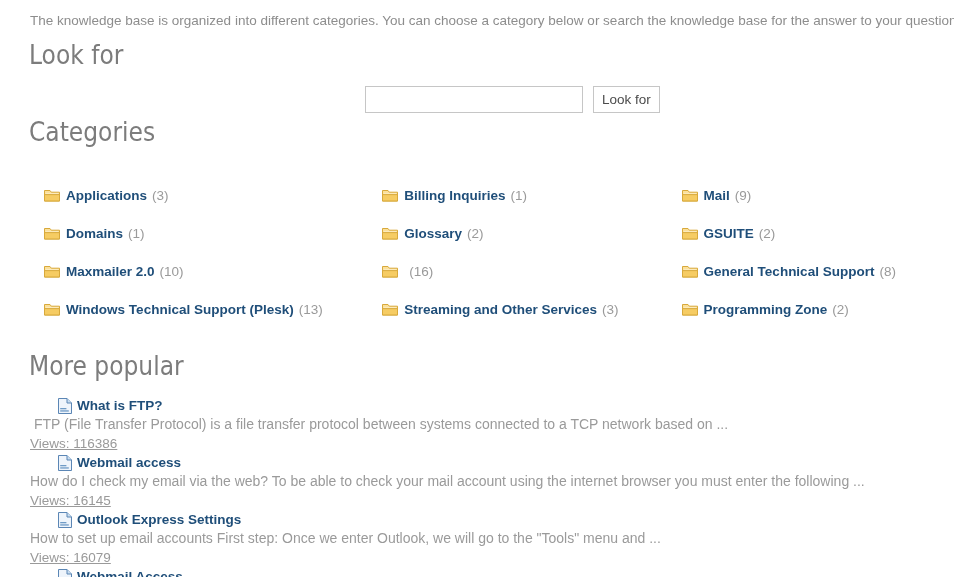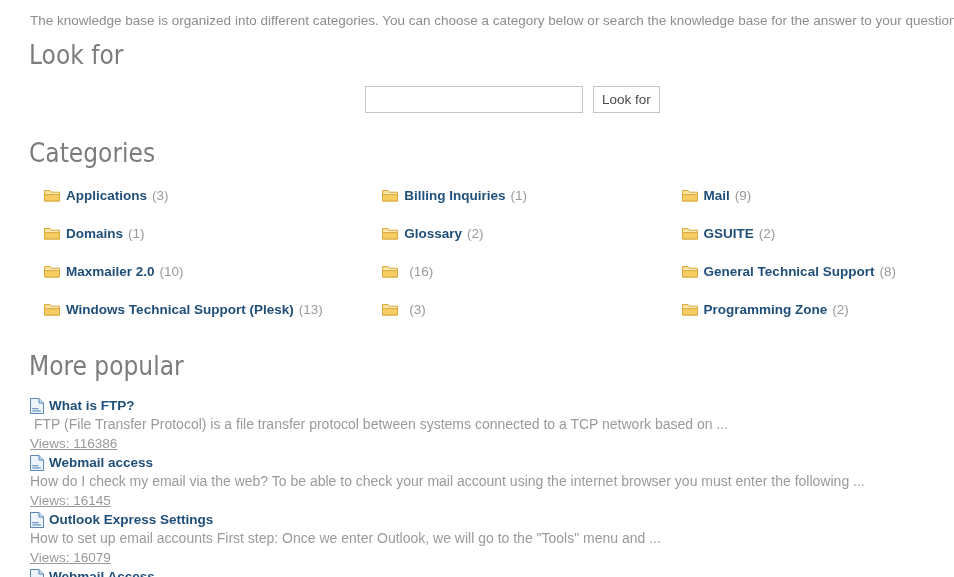--- a/index.html
+++ b/index.html
@@ -38,21 +38,21 @@
     position: absolute;
     left: 29px;
     font-family: "DejaVu Sans Condensed", "Liberation Sans Narrow", "Liberation Sans", sans-serif;
     font-size: 26px;
     font-weight: 400;
     color: #7c7c7c;
     letter-spacing: 0px;
     white-space: nowrap;
   }
   #title-lookfor   { top: 40px; }
-  #title-categories{ top: 138px; }
+  #title-categories{ top: 117px; }
   #title-popular   { top: 351px; }
 
   
   .search-row {
     position: absolute;
     left: 365px;
     top: 86px;
     display: flex;
     align-items: stretch;
     height: 27px;
@@ -139,20 +139,21 @@
     width: 910px;
   }
   .article {
     margin-bottom: 0px;
   }
   .article-head {
     display: flex;
     align-items: center;
     height: 19px;
     white-space: nowrap;
+    margin-left: 28px;
   }
   .doc-icon {
     width: 14px;
     height: 16px;
     flex: 0 0 14px;
     margin-right: 5px;
     display: inline-block;
   }
   .doc-icon svg { display: block; }
   .article-title {
@@ -313,20 +314,21 @@
           <span class="cat-count">(13)</span>
         </div>
         <div class="cat-cell col1">
           <span class="folder-icon">
             <svg width="16" height="13" viewBox="0 0 16 13" xmlns="http://www.w3.org/2000/svg">
               <path d="M0.5 1.5 L6 1.5 L7.3 3.2 L15.5 3.2 L15.5 12.0 L0.5 12.0 Z" fill="#fbe09a" stroke="#d8a93b" stroke-width="1"></path>
               <path d="M1.6 4.6 L14.4 4.6 L14.4 6.0 L1.6 6.0 Z" fill="#ffffff" opacity="0.85"></path>
               <path d="M0.5 5.6 L15.5 5.6 L15.5 12.0 L0.5 12.0 Z" fill="#f6cc63" stroke="#d8a93b" stroke-width="1"></path>
             </svg>
           </span>
+          <a class="cat-link">Streaming and Other Services</a>
           <span class="cat-count">(3)</span>
         </div>
         <div class="cat-cell col2">
           <span class="folder-icon">
             <svg width="16" height="13" viewBox="0 0 16 13" xmlns="http://www.w3.org/2000/svg">
               <path d="M0.5 1.5 L6 1.5 L7.3 3.2 L15.5 3.2 L15.5 12.0 L0.5 12.0 Z" fill="#fbe09a" stroke="#d8a93b" stroke-width="1"></path>
               <path d="M1.6 4.6 L14.4 4.6 L14.4 6.0 L1.6 6.0 Z" fill="#ffffff" opacity="0.85"></path>
               <path d="M0.5 5.6 L15.5 5.6 L15.5 12.0 L0.5 12.0 Z" fill="#f6cc63" stroke="#d8a93b" stroke-width="1"></path>
             </svg>
           </span>

